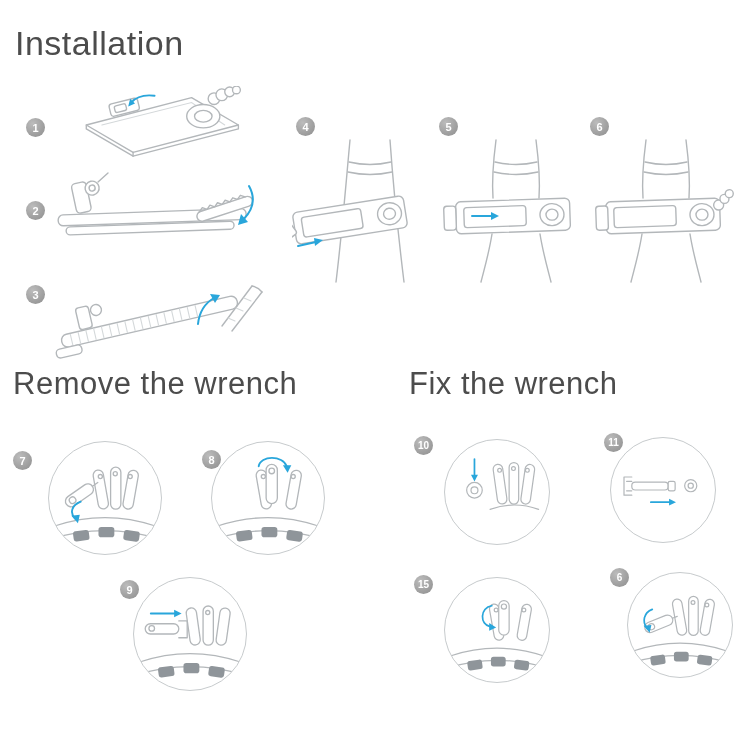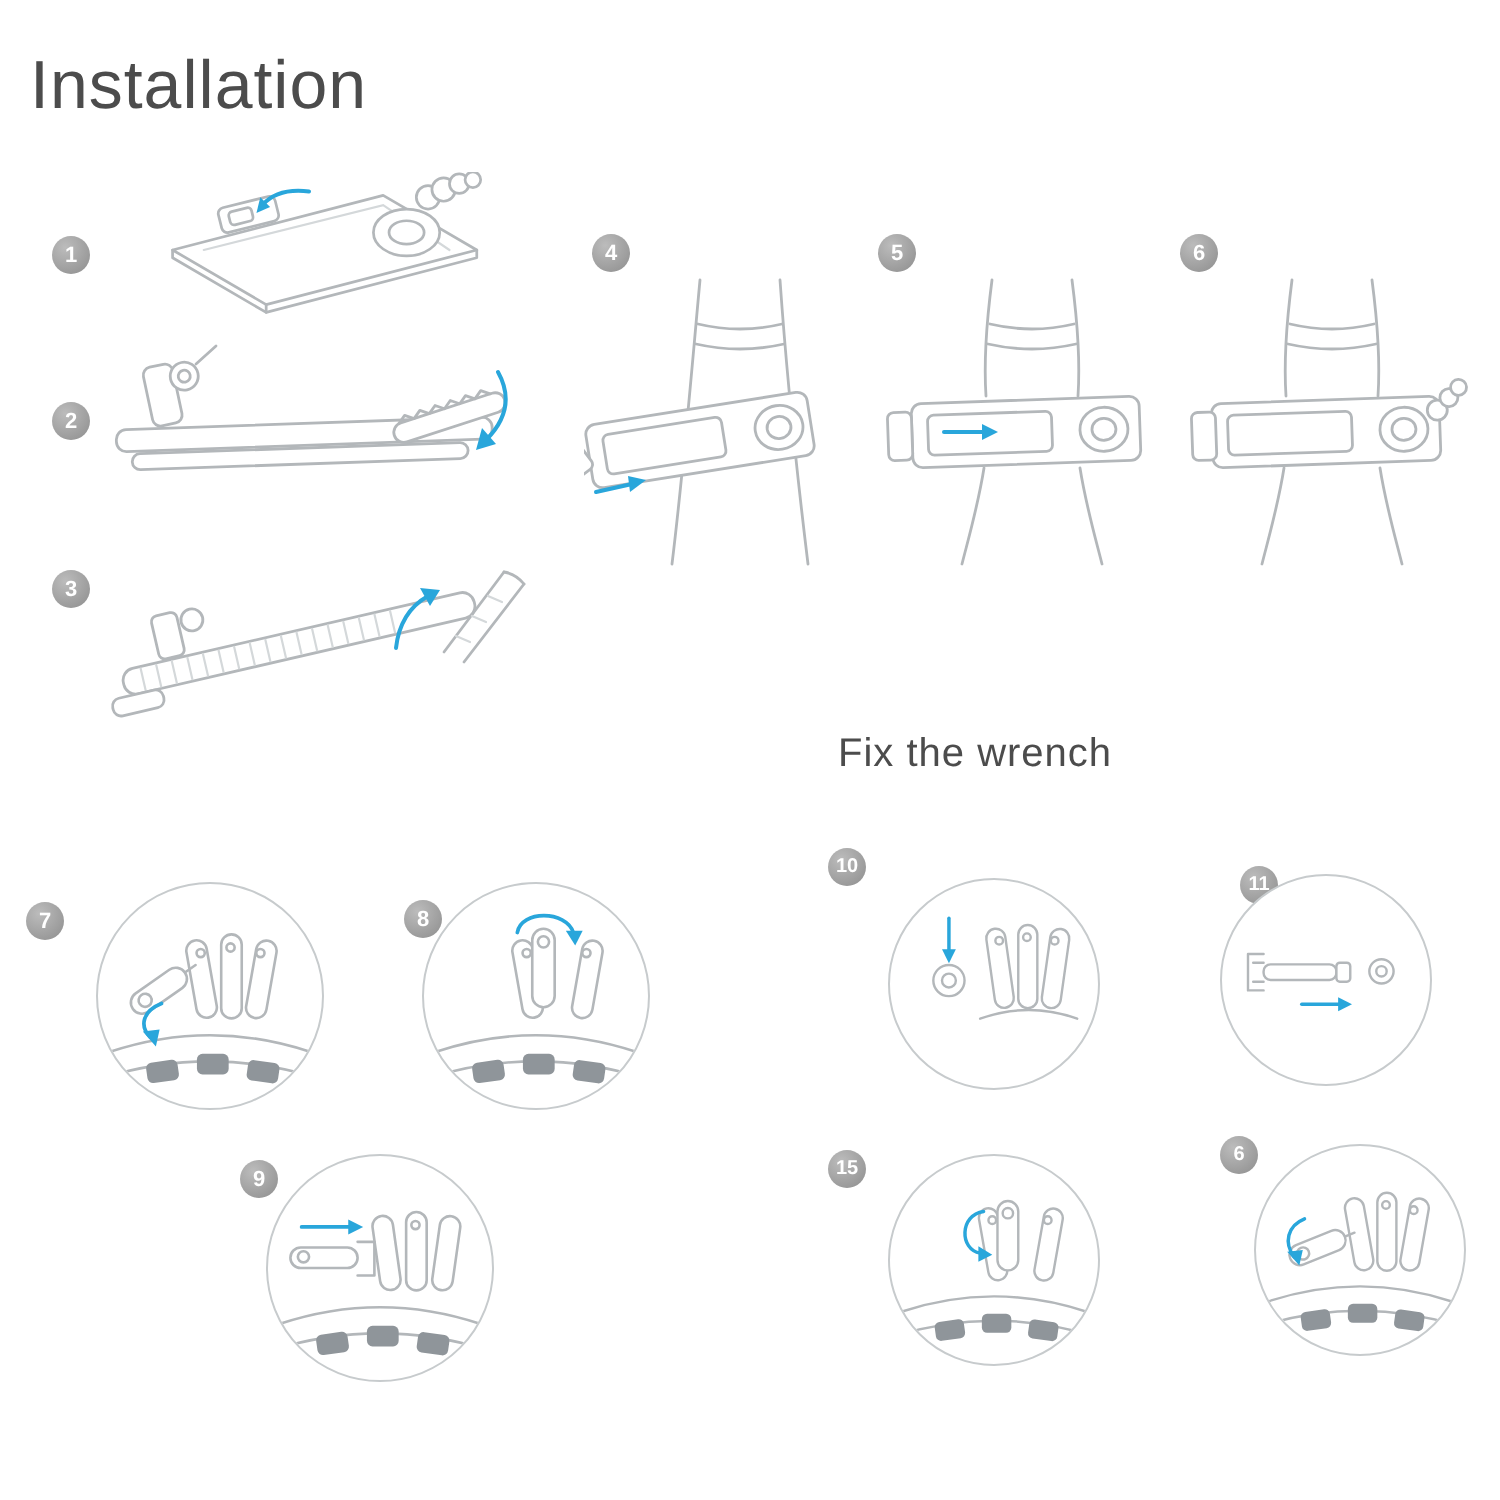--- a/index.html
+++ b/index.html
@@ -3,21 +3,21 @@
 <meta charset="utf-8">
 <style>
   * { margin:0; padding:0; box-sizing:border-box; }
   html,body { width:750px; height:750px; background:#ffffff; }
   body { font-family:"Liberation Sans", sans-serif; position:relative; overflow:hidden; }
   .canvas { position:absolute; left:0; top:0; width:750px; height:538px; background:#fff; }
 
   .heading { position:absolute; font-weight:300; color:#4c4c4c; letter-spacing:0.5px; white-space:nowrap; }
   .h-install { left:15px; top:24px; font-size:34px; }
   .h-remove  { left:13px; top:366px; font-size:31px; }
-  .h-fix     { left:419px; top:366px; font-size:20px; }
+  .h-fix     { left:409px; top:366px; font-size:31px; }
 
   .badge { position:absolute; width:19px; height:19px; border-radius:50%;
            background:radial-gradient(circle at 35% 30%, #bcbcbc, #8d8d8d);
            color:#fff; font-size:11px; font-weight:bold;
            display:flex; align-items:center; justify-content:center; }
   .badge.two { font-size:10px; }
 
   .fig { position:absolute; }
   .scene { position:absolute; border:1px solid #c7cbcd; border-radius:50%; background:#fff; overflow:hidden; }
   .s114 { width:114px; height:114px; }
@@ -30,33 +30,34 @@
   .acc { stroke:#29a6db; stroke-width:2; fill:none; stroke-linecap:round; }
   .accf{ fill:#29a6db; stroke:none; }
   .pad { fill:#8f959a; stroke:none; }
 </style>
 </head>
 <body>
 
 <div class="canvas">
 
   <div class="heading h-install">Installation</div>
+  <div class="heading h-remove">Remove the wrench</div>
   <div class="heading h-fix">Fix the wrench</div>
 
   <div class="badge" style="left:26px;top:118px">1</div>
   <div class="badge" style="left:26px;top:201px">2</div>
   <div class="badge" style="left:26px;top:285px">3</div>
   <div class="badge" style="left:296px;top:117px">4</div>
   <div class="badge" style="left:439px;top:117px">5</div>
   <div class="badge" style="left:590px;top:117px">6</div>
   <div class="badge" style="left:13px;top:451px">7</div>
   <div class="badge" style="left:202px;top:450px">8</div>
   <div class="badge" style="left:120px;top:580px">9</div>
-  <div class="badge two" style="left:414px;top:424px">10</div>
-  <div class="badge two" style="left:620px;top:433px">11</div>
+  <div class="badge two" style="left:414px;top:436px">10</div>
+  <div class="badge two" style="left:604px;top:433px">11</div>
   <div class="badge two" style="left:414px;top:575px">15</div>
   <div class="badge two" style="left:610px;top:568px">6</div>
 
   <div class="fig" style="left:60px;top:86px;width:192px;height:78px">
     <svg viewBox="0 0 195 80">
       <g>
         <path class="lnf" d="M26,40 L134,12 L182,40 L74,68 Z"></path>
         <path class="ln" d="M26,40 L26,44 L74,72 L74,68"></path>
         <path class="ln" d="M74,72 L182,44 L182,40"></path>
         <path class="lt" d="M42,40 L134,17 L168,40"></path>

